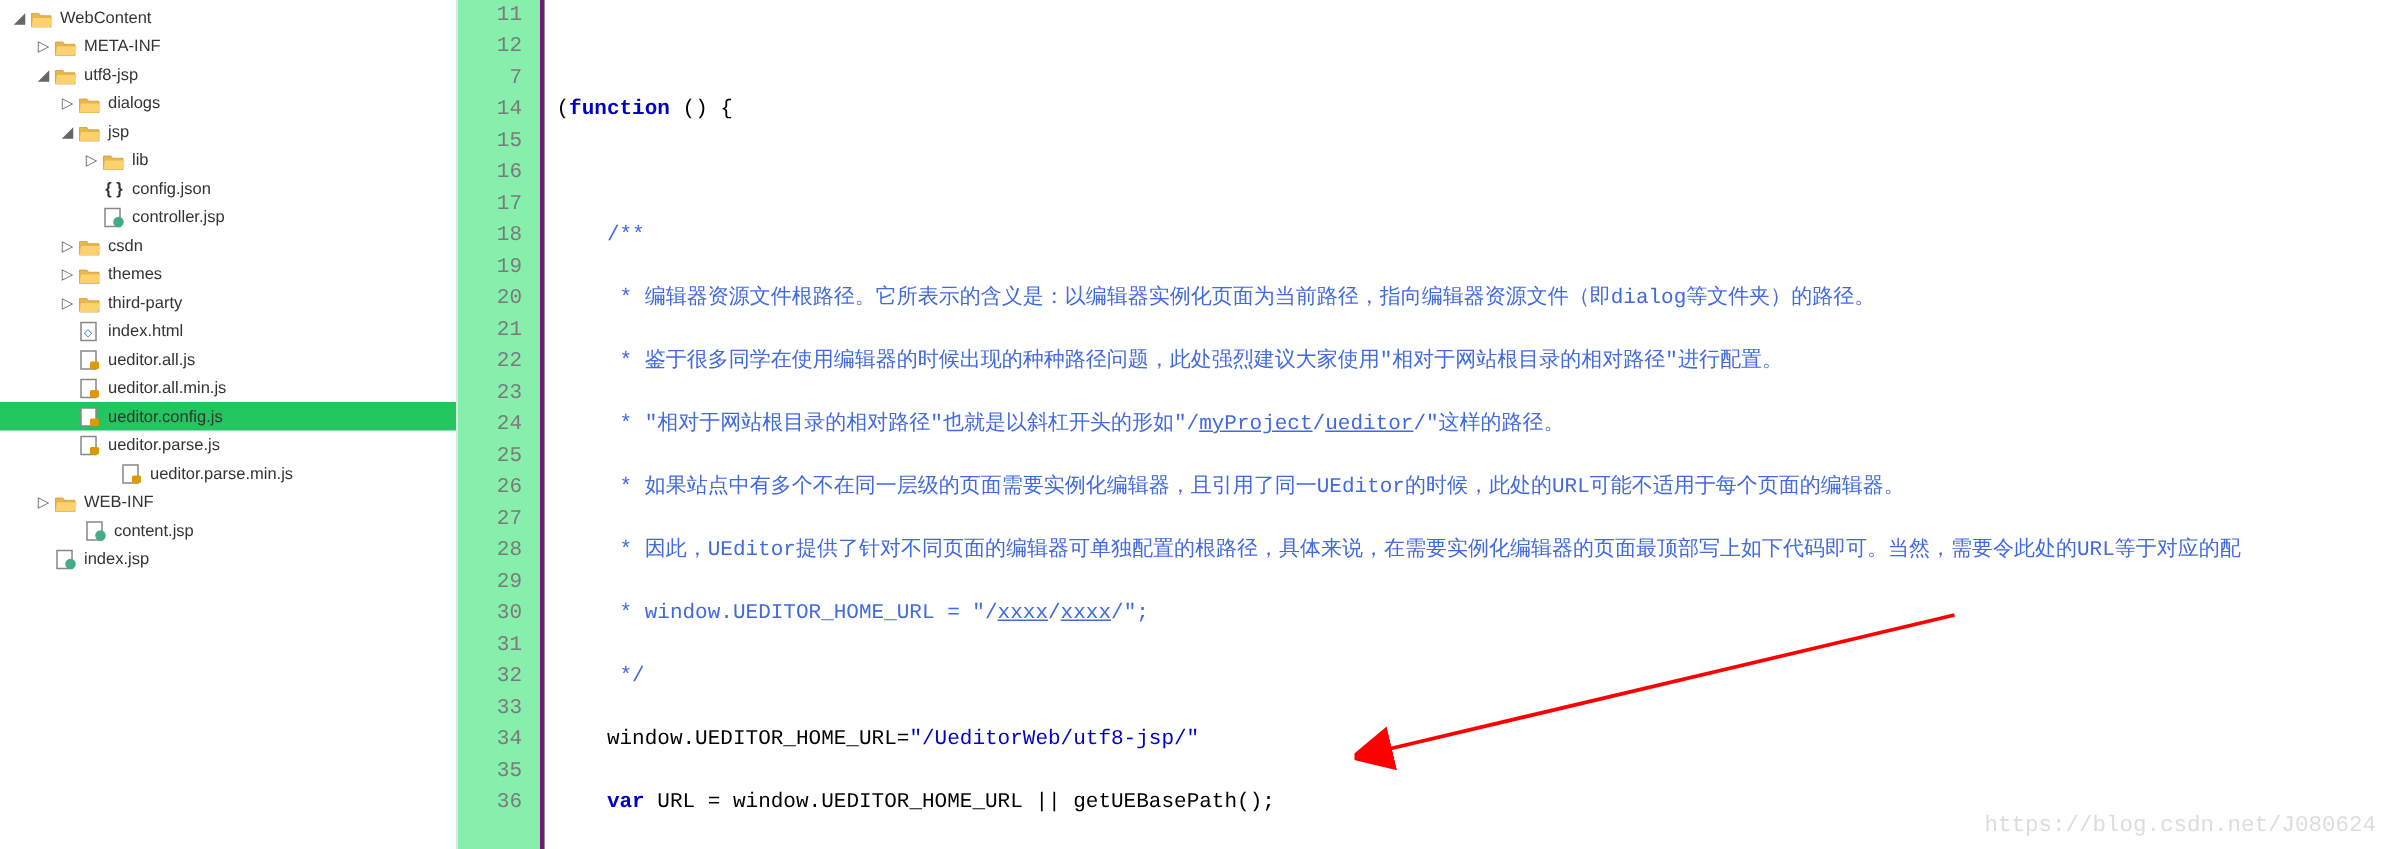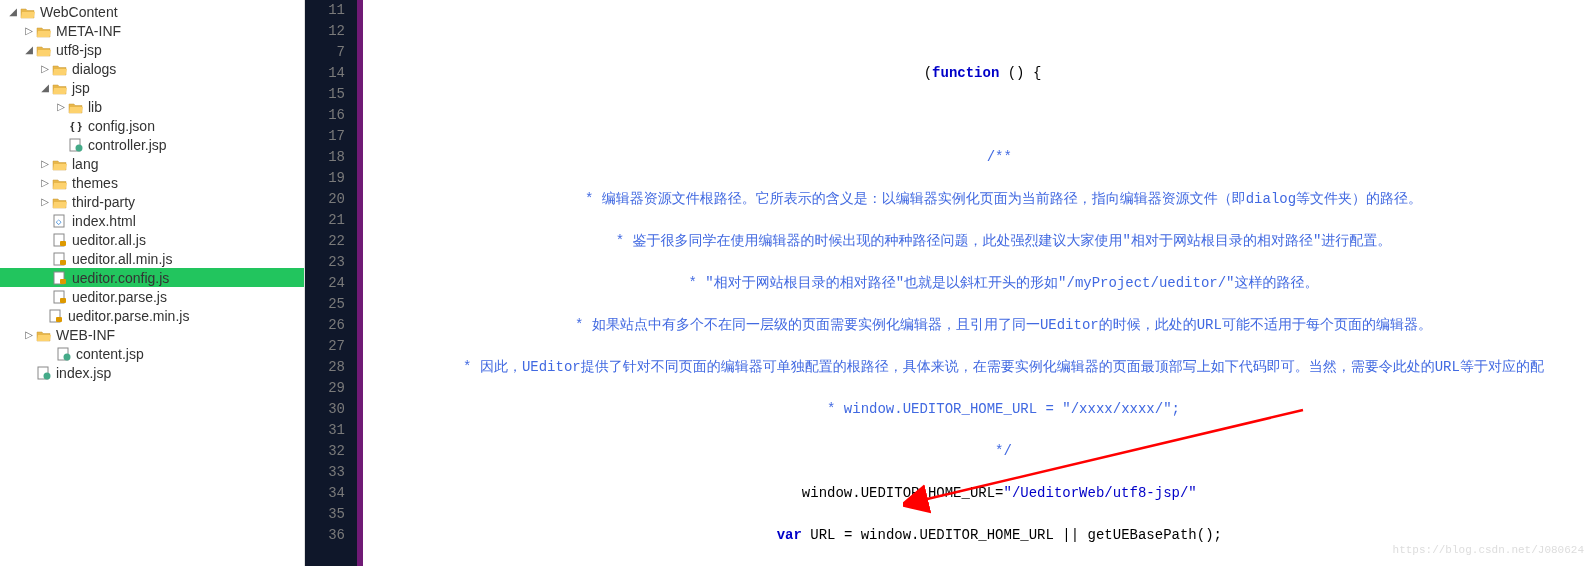--- a/index.html
+++ b/index.html
@@ -46,65 +46,65 @@
     .folder-icon svg { width: 16px; height: 14px; }
     .file-icon {
       width: 16px;
       height: 14px;
       display: inline-flex;
       align-items: center;
       justify-content: center;
       margin-right: 4px;
       font-size: 11px;
     }
-    .tree-label { color: #333; font-size: 14px; }
+    .tree-label { color: #333; font-size: 11px; }
     
     .editor {
       flex: 1;
       display: flex;
       font-family: Consolas, "Courier New", monospace;
       font-size: 14px;
       line-height: 21px;
       overflow: hidden;
     }
     .gutter {
       width: 58px;
-      background: #0f172a;
+      background: #86efac;
       text-align: right;
       padding-right: 12px;
       color: #7a7a7a;
-      border-right: 6px solid #701a75;
+      border-right: 3px solid #701a75;
       user-select: none;
     }
     .gutter div { height: 21px; }
     .code {
       flex: 1;
       padding-left: 8px;
       white-space: pre;
       position: relative;
     }
-    .code-line { height: 21px; text-align: center; }
+    .code-line { height: 21px; }
     .kw { color: #0000c8; font-weight: bold; }
     .comment-doc { color: #4169e1; }
     .str { color: #0000c8; }
     .ident { color: #000; }
-    .underline { text-decoration-color: #4169e1; }
+    .underline { text-decoration: underline; text-decoration-color: #4169e1; }
     
     .arrow {
       position: absolute;
       left: 540px;
       top: 400px;
       pointer-events: none;
     }
     .watermark {
       position: absolute;
       right: 10px;
       bottom: 5px;
       color: #ddd;
-      font-size: 11px;
+      font-size: 15px;
     }
   </style>
 </head>
 <body>
 
 <div class="sidebar">
   <div class="tree-item" style="padding-left:6px">
     <span class="toggle">◢</span>
     <span class="folder-icon"><svg viewBox="0 0 16 14">
           <path fill="#E8B74A" stroke="#C89838" stroke-width="0.5" d="M1 3h5l1 1.5h7v7.5H1z"></path>
@@ -164,21 +164,21 @@
         </svg>
       </span>
     <span class="tree-label">controller.jsp</span>
   </div>
   <div class="tree-item" style="padding-left:38px">
     <span class="toggle">▷</span>
     <span class="folder-icon"><svg viewBox="0 0 16 14">
           <path fill="#E8B74A" stroke="#C89838" stroke-width="0.5" d="M1 3h5l1 1.5h7v7.5H1z"></path>
           <path fill="#FDD26E" d="M2 6h13l-1.5 6H1z"></path>
         </svg></span>
-    <span class="tree-label">lang</span>
+    <span class="tree-label">csdn</span>
   </div>
   <div class="tree-item" style="padding-left:38px">
     <span class="toggle">▷</span>
     <span class="folder-icon"><svg viewBox="0 0 16 14">
           <path fill="#E8B74A" stroke="#C89838" stroke-width="0.5" d="M1 3h5l1 1.5h7v7.5H1z"></path>
           <path fill="#FDD26E" d="M2 6h13l-1.5 6H1z"></path>
         </svg></span>
     <span class="tree-label">themes</span>
   </div>
   <div class="tree-item" style="padding-left:38px">
@@ -227,21 +227,21 @@
   </div>
   <div class="tree-item" style="padding-left:52px">
     <span class="file-icon">
         <svg width="14" height="14" viewBox="0 0 14 14">
           <rect x="1" y="1" width="10" height="12" fill="#fff" stroke="#888"></rect>
           <rect x="7" y="8" width="6" height="5" fill="#d90" rx="1"></rect>
         </svg>
       </span>
     <span class="tree-label">ueditor.parse.js</span>
   </div>
-  <div class="tree-item" style="padding-left:48px">
+  <div class="tree-item" style="padding-left:80px">
     <span class="file-icon">
         <svg width="14" height="14" viewBox="0 0 14 14">
           <rect x="1" y="1" width="10" height="12" fill="#fff" stroke="#888"></rect>
           <rect x="7" y="8" width="6" height="5" fill="#d90" rx="1"></rect>
         </svg>
       </span>
     <span class="tree-label">ueditor.parse.min.js</span>
   </div>
   <div class="tree-item" style="padding-left:22px">
     <span class="toggle">▷</span>

